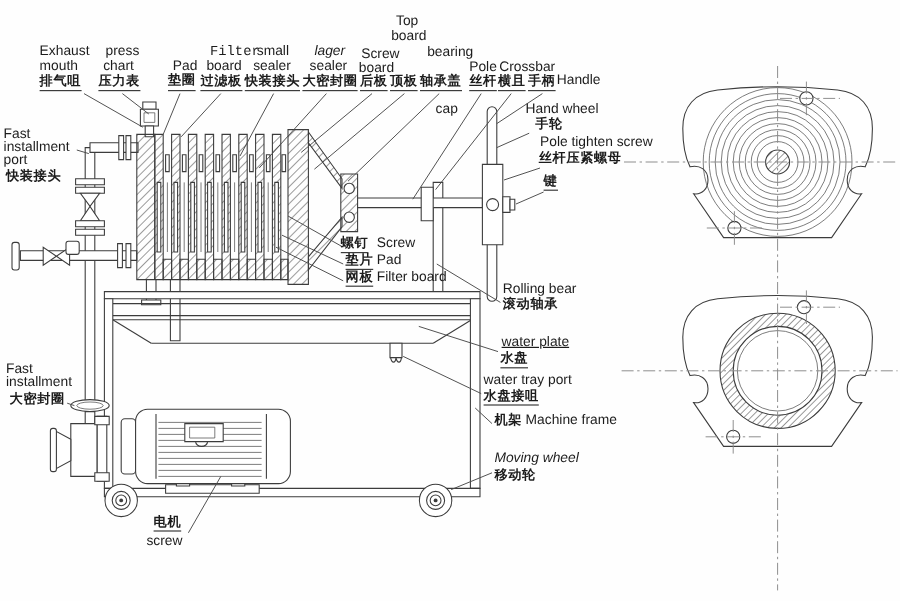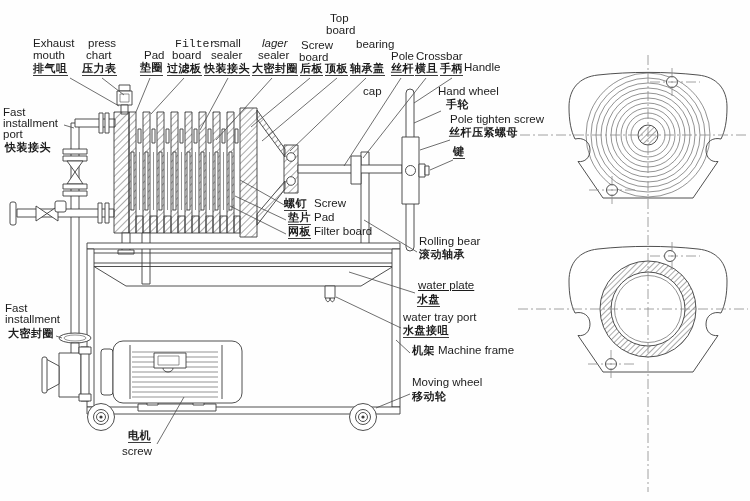--- a/index.html
+++ b/index.html
@@ -329,21 +329,21 @@
       <div class="lbl zh u" style="left: 288px; top: 226px;">网板</div>
       <div class="lbl" style="left: 314px; top: 226px;">Filter board</div>
       <div class="lbl" style="left: 419px; top: 236px;">Rolling bear</div>
       <div class="lbl zh" style="left: 419px; top: 249px;">滚动轴承</div>
       <div class="lbl" style="left: 418px; top: 280px; text-decoration: underline;">water plate</div>
       <div class="lbl zh u" style="left: 417px; top: 294px;">水盘</div>
       <div class="lbl" style="left: 403px; top: 312px;">water tray port</div>
       <div class="lbl zh u" style="left: 403px; top: 325px;">水盘接咀</div>
       <div class="lbl zh" style="left: 412px; top: 345px;">机架</div>
       <div class="lbl" style="left: 438px; top: 345px;">Machine frame</div>
-      <div class="lbl" style="left: 412px; top: 377px;">Moving wheel</div>
+      <div class="lbl" style="left: 412px; top: 377px; font-style: italic;">Moving wheel</div>
       <div class="lbl zh" style="left: 412px; top: 391px;">移动轮</div>
       <div class="lbl" style="left: 5px; top: 303px;">Fast</div>
       <div class="lbl" style="left: 5px; top: 314px;">installment</div>
       <div class="lbl zh" style="left: 8px; top: 328px;">大密封圈</div>
       <div class="lbl zh u" style="left: 128px; top: 430px;">电机</div>
       <div class="lbl" style="left: 122px; top: 446px;">screw</div>
     </div>
 
 </div>
 

